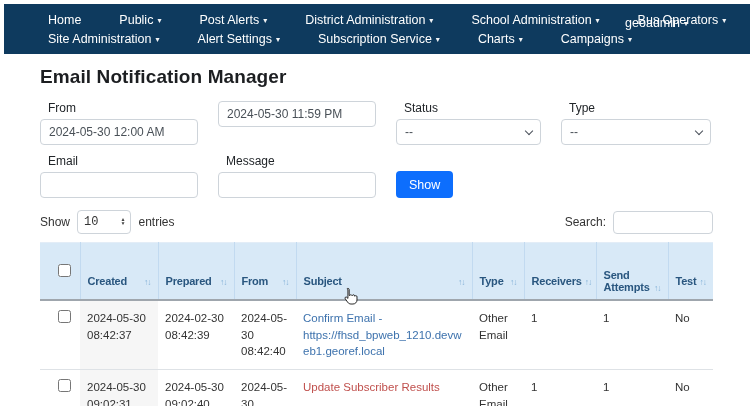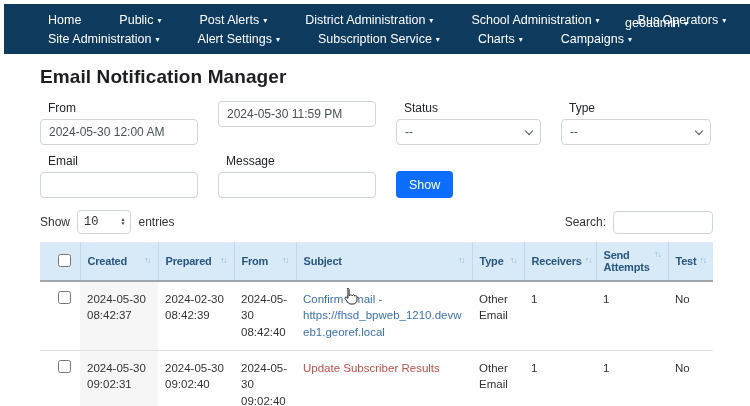--- a/index.html
+++ b/index.html
@@ -48,21 +48,21 @@
   .search-input { width:100px; height:23px; border:1px solid #ced4da; border-radius:4px; padding:0 6px; font-size:12px; }
   
   table { border-collapse:collapse; table-layout:fixed; width:673px; margin-top:8px; }
   thead th {
     background:#d8e9f7; color:#29567f; font-size:11px; font-weight:700; text-align:left;
     padding:6px 7px; border-right:1px solid #c2daf0; border-top:1px solid #e3edf7;
     vertical-align:middle; height:38px;
   }
   thead th:last-child { border-right:none; }
   thead { border-bottom:2px solid #9fa6ad; }
-  .th-flex { display:flex; align-items:flex-start; }
+  .th-flex { display:flex; align-items:flex-end;margin-top:20px; }
   .th-label { letter-spacing:-.2px; }
   .sort-icon { margin-left:auto; font-size:8.5px; color:#85b2d8; letter-spacing:-1px; padding-left:3px; white-space:nowrap; }
   tbody td { font-size:11.5px; color:#333; padding:9px 7px; vertical-align:top; line-height:1.45; word-wrap:break-word; }
   tbody tr { border-bottom:1px solid #dee2e6; }
   tbody tr:last-child { border-bottom:1px solid #62686e; }
   td.sorted { background:#f6f6f6; }
   .cell-link { text-decoration:none; cursor:pointer; }
   .cb-cell { text-align:left; padding-left:18px; }
   th.cb-cell { padding-left:18px; }
   input[type=checkbox] { width:13px; height:13px; cursor:pointer; }

